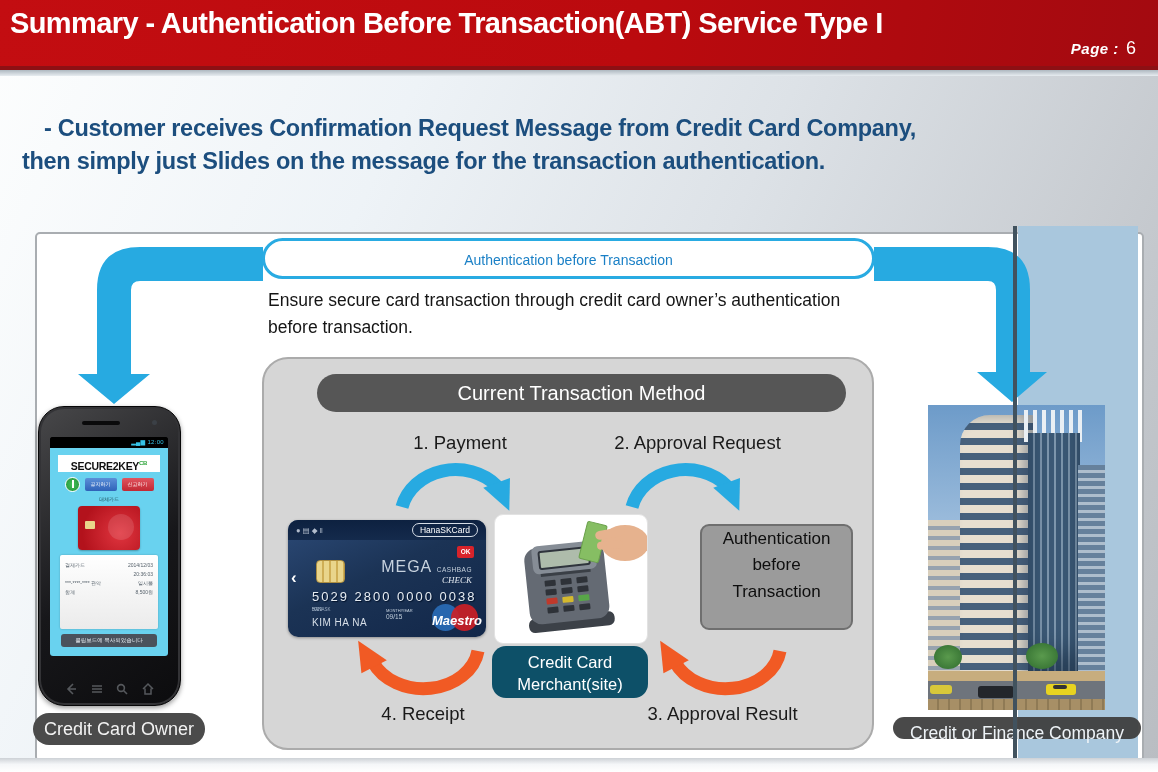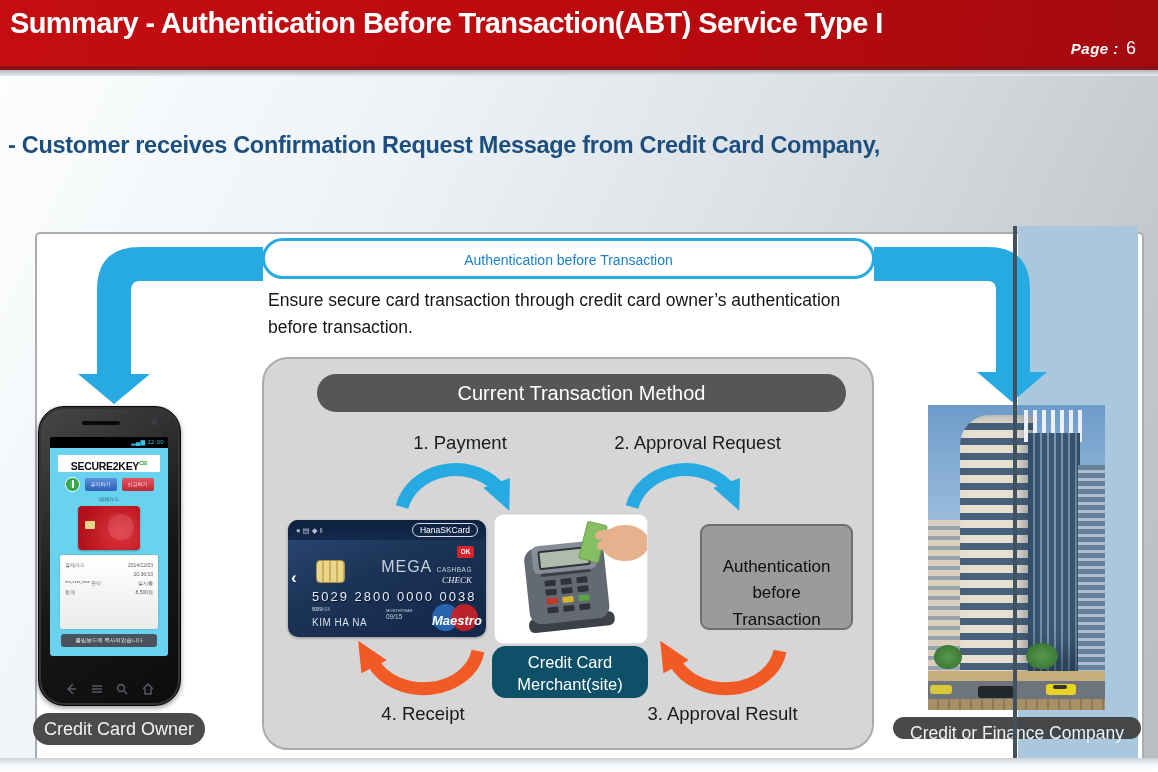--- a/index.html
+++ b/index.html
@@ -14,21 +14,21 @@
   #header-edge1{left:0;top:66px;width:1158px;height:4px;background:#8d1014;z-index:12;}
   #header-edge2{left:0;top:70px;width:1158px;height:6px;z-index:12;
           background:linear-gradient(#aeb8c0,#e7ecf0);}
   #slide-title{left:10px;top:7px;font-size:29px;font-weight:bold;color:#fff;letter-spacing:-0.6px;white-space:nowrap;}
   #page-box{right:22px;top:38px;color:#fff;font-size:15px;}
   #page-box .pl{font-style:italic;font-weight:bold;letter-spacing:0.5px;}
   #page-box .pn{font-size:18px;font-weight:normal;margin-left:3px;}
 
   
   .bullet{left:8px;white-space:pre;font-size:23.5px;font-weight:bold;letter-spacing:-0.3px;color:#1c4e7e;z-index:5;}
-  #bullet1{top:84px;} #bullet2{top:132px;} #bullet3{top:148px;padding-left:14px;} 
+  #bullet1{top:84px;} #bullet2{top:115px;margin-left:36px;} #bullet3{top:148px;padding-left:14px;} 
   #bullet4{top:183px;color:#fb0000;}
 
   
   #panel{left:35px;top:232px;width:1105px;height:526px;background:#fff;border:2px solid #a9adb1;border-radius:5px;z-index:1;}
   #blue-strip{left:1018px;top:226px;width:120px;height:532px;background:#a9c7dd;z-index:2;}
   #divider-line{left:1013px;top:226px;width:4px;height:532px;background:#41525e;z-index:9;}
   #bottom-strip{left:0;top:758px;width:1158px;height:14px;z-index:10;
         background:linear-gradient(#cdd1d6,#f4f6f8 45%,#ffffff);}
 
   
@@ -44,21 +44,21 @@
   #method-container{left:262px;top:357px;width:608px;height:389px;background:#d6d6d6;border:2px solid #ababab;border-radius:26px;z-index:5;}
   #method-header{left:317px;top:374px;width:529px;height:38px;background:#565656;border-radius:19px;z-index:7;
         text-align:center;line-height:38px;font-size:20px;color:#fff;}
   .steplab{z-index:7;font-size:18.5px;color:#1a1a1a;text-align:center;}
   #step1{left:380px;top:432px;width:160px;}
   #step2{left:600px;top:432px;width:195px;}
   #step4{left:343px;top:703px;width:160px;}
   #step3{left:630px;top:703px;width:185px;}
 
   #auth-box{left:700px;top:524px;width:153px;height:106px;background:#9b9b9b;border:2px solid #6f6f6f;border-radius:9px;z-index:7;
-        text-align:center;font-size:17px;line-height:1.55;color:#0e0e0e;padding-top:28px;box-sizing:border-box;}
+        text-align:center;font-size:17px;line-height:1.55;color:#0e0e0e;padding-top:0;box-sizing:border-box;}
   #merchant-box{left:492px;top:646px;width:156px;height:52px;background:#0d5068;border-radius:14px;z-index:7;
         text-align:center;font-size:16.5px;line-height:1.32;color:#fff;padding-top:6px;box-sizing:border-box;}
 
   
   #owner-label{left:33px;top:713px;width:172px;height:32px;background:#4b4b4b;border-radius:16px;z-index:7;
         text-align:center;line-height:32px;font-size:18px;color:#f2f2f2;}
   #company-label{left:893px;top:717px;width:248px;height:22px;background:rgba(62,62,62,0.94);border-radius:16px;z-index:7;
         text-align:center;line-height:32px;font-size:17.5px;color:#eef3f7;}
 
   
@@ -154,20 +154,21 @@
     <div class="abs" id="slide-title">Summary - Authentication Before Transaction(ABT) Service Type I</div>
     <div class="abs" id="page-box">
       <span class="pl">Page :</span>
       <span class="pn">6</span>
     </div>
   </div>
   <div class="abs" id="header-edge1"></div>
   <div class="abs" id="header-edge2"></div>
 
   <div class="abs bullet" id="bullet2">- Customer receives Confirmation Request Message from Credit Card Company,</div>
+  <div class="abs bullet" id="bullet3">then simply just Slides on the message for the transaction authentication.</div>
 
   <div class="abs" id="panel"></div>
   <div class="abs" id="blue-strip"></div>
 
   <div class="abs" id="building">
     <div class="bld" id="bld1"></div>
     <div class="bld" id="bld-main"></div>
     <div class="bld" id="bld-fins"></div>
     <div class="bld" id="bld-glass"></div>
     <div class="bld" id="bld-right"></div>

